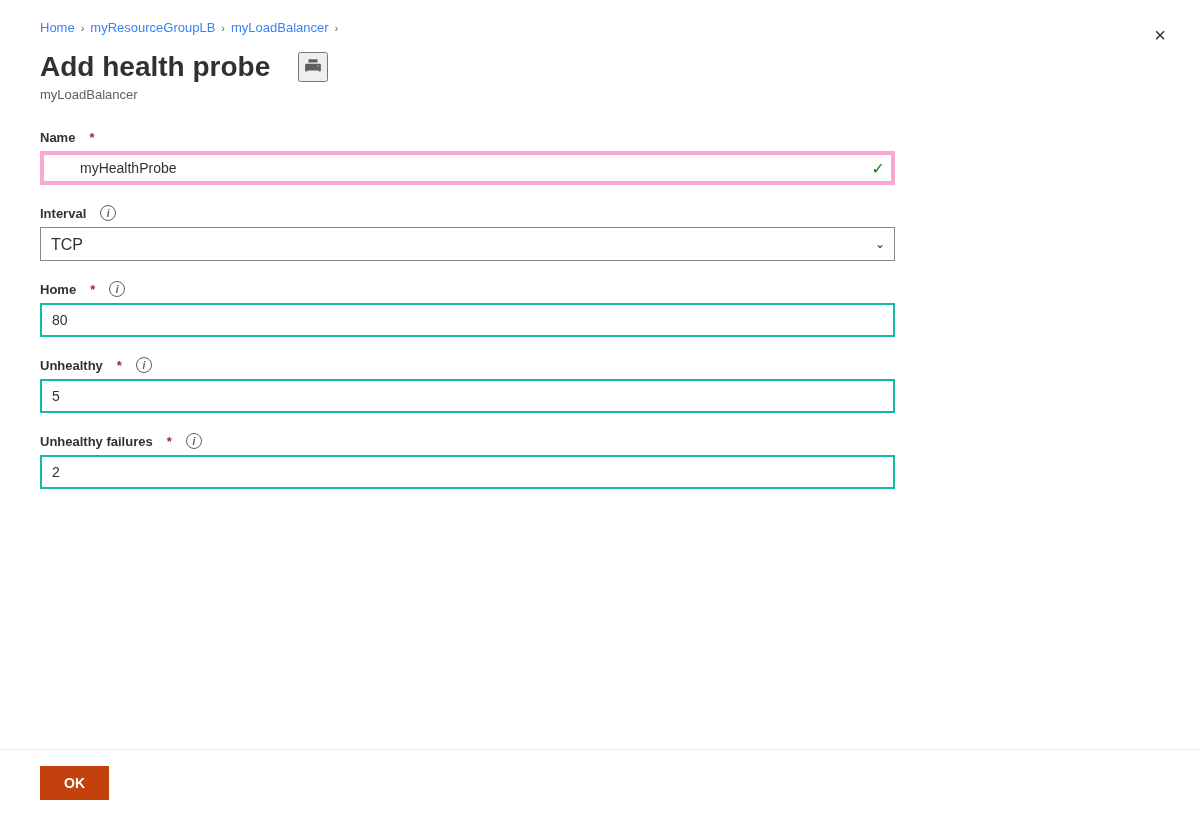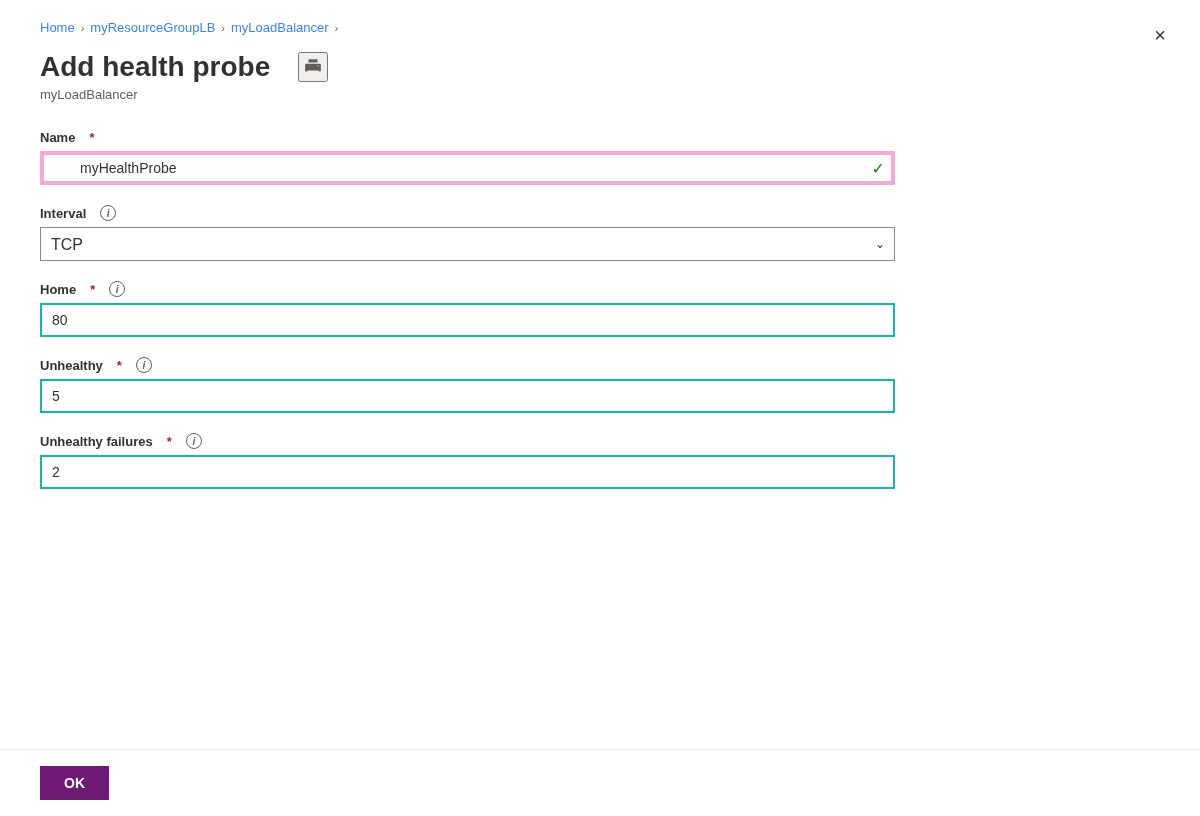--- a/index.html
+++ b/index.html
@@ -200,21 +200,21 @@
     .footer {
       position: absolute;
       bottom: 0;
       left: 0;
       right: 0;
       border-top: 1px solid #edebe9;
       padding: 16px 40px;
     }
 
     .ok-button {
-      background: #701a75;
+      background: #c2410c;
       color: #ffffff;
       border: none;
       padding: 6px 24px;
       font-size: 14px;
       font-weight: 600;
       cursor: pointer;
       height: 34px;
     }
   </style>
 </head>

